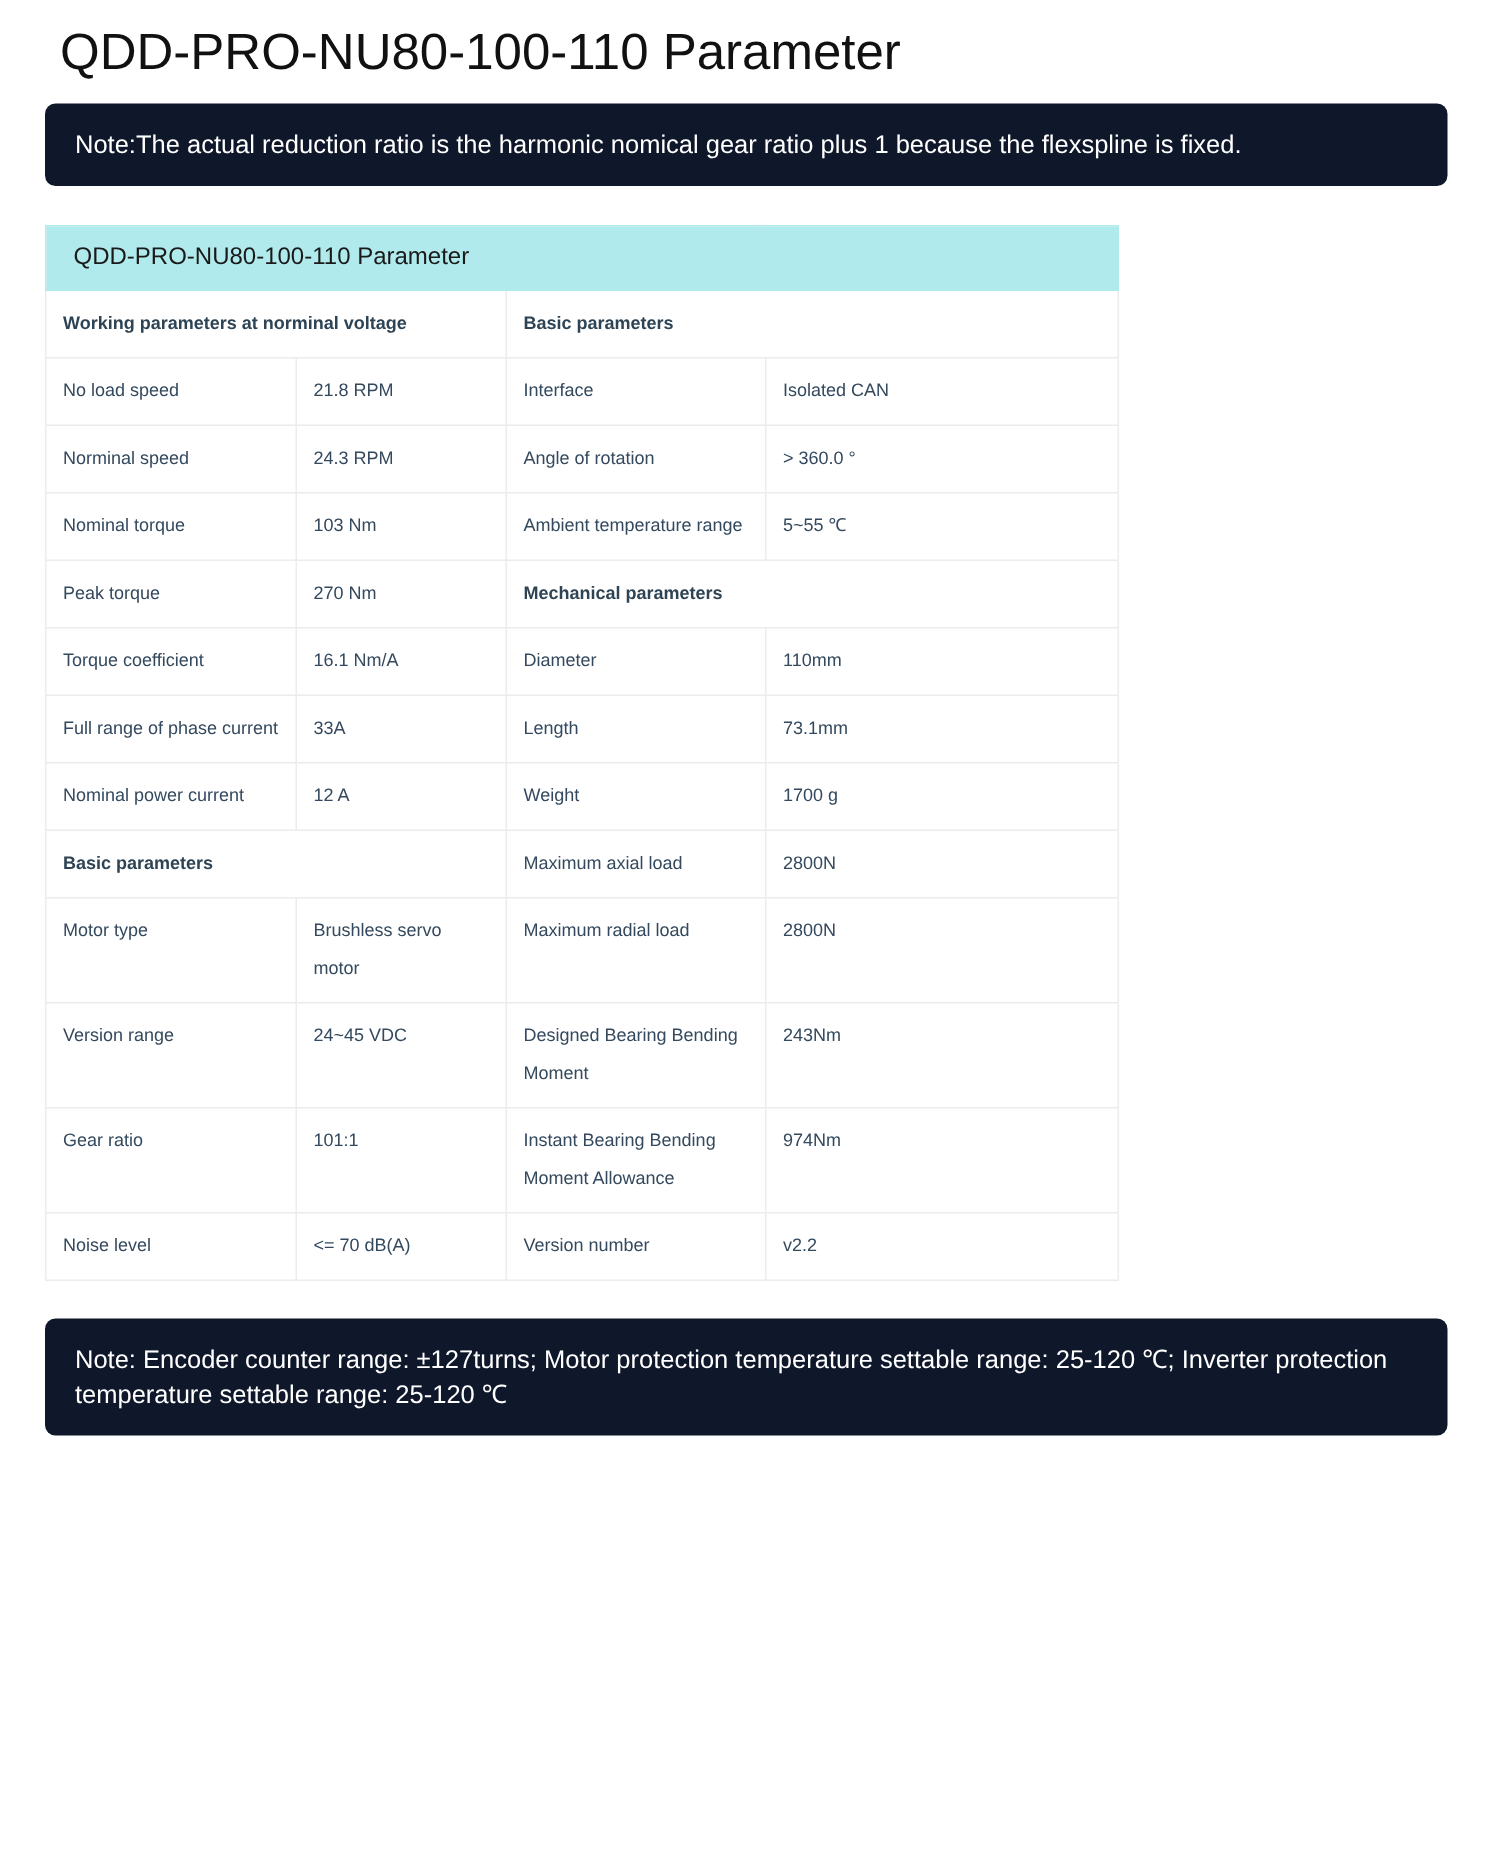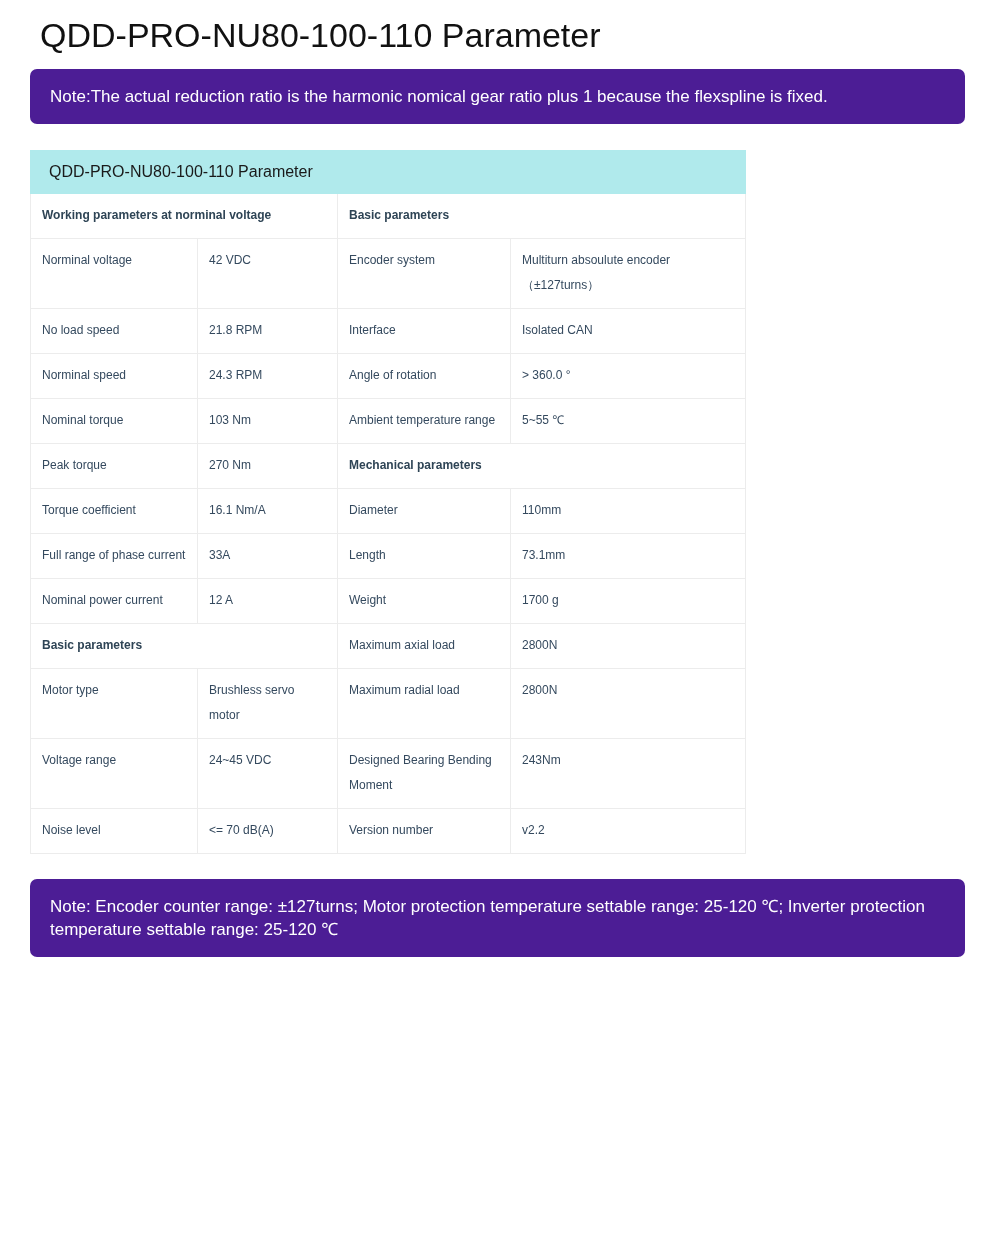--- a/index.html
+++ b/index.html
@@ -17,21 +17,21 @@
     font-size: 34px;
     font-weight: 400;
     color: #111111;
     line-height: 40px;
     font-family: "Liberation Sans", sans-serif;
   }
 
   .note-banner {
     width: 935px;
     margin: 14px 0 0 30px;
-    background: #4c1d95;
+    background: #0f172a;
     color: #ffffff;
     font-size: 17px;
     line-height: 21px;
     border-radius: 7px;
     padding: 17px 20px;
   }
   .note-banner.bottom {
     margin-top: 25px;
     line-height: 23px;
     padding: 16px 20px;
@@ -89,26 +89,20 @@
       <tr>
         <th colspan="4" class="tbl-title">QDD-PRO-NU80-100-110 Parameter</th>
       </tr>
     </thead>
     <tbody>
       <tr>
         <td colspan="2" class="b">Working parameters at norminal voltage</td>
         <td colspan="2" class="b">Basic parameters</td>
       </tr>
       <tr>
-        <td>Norminal voltage</td>
-        <td>42 VDC</td>
-        <td>Encoder system</td>
-        <td>Multiturn absoulute encoder（±127turns）</td>
-      </tr>
-      <tr>
         <td>No load speed</td>
         <td>21.8 RPM</td>
         <td>Interface</td>
         <td>Isolated CAN</td>
       </tr>
       <tr>
         <td>Norminal speed</td>
         <td>24.3 RPM</td>
         <td>Angle of rotation</td>
         <td>&gt; 360.0 °</td>
@@ -147,24 +141,30 @@
         <td>Maximum axial load</td>
         <td>2800N</td>
       </tr>
       <tr>
         <td>Motor type</td>
         <td>Brushless servo motor</td>
         <td>Maximum radial load</td>
         <td>2800N</td>
       </tr>
       <tr>
-        <td>Voltage range</td>
+        <td>Version range</td>
         <td>24~45 VDC</td>
         <td>Designed Bearing Bending Moment</td>
         <td>243Nm</td>
+      </tr>
+      <tr>
+        <td>Gear ratio</td>
+        <td>101:1</td>
+        <td>Instant Bearing Bending Moment Allowance</td>
+        <td>974Nm</td>
       </tr>
       <tr>
         <td>Noise level</td>
         <td>&lt;= 70 dB(A)</td>
         <td>Version number</td>
         <td>v2.2</td>
       </tr>
     </tbody>
   </table>
 

